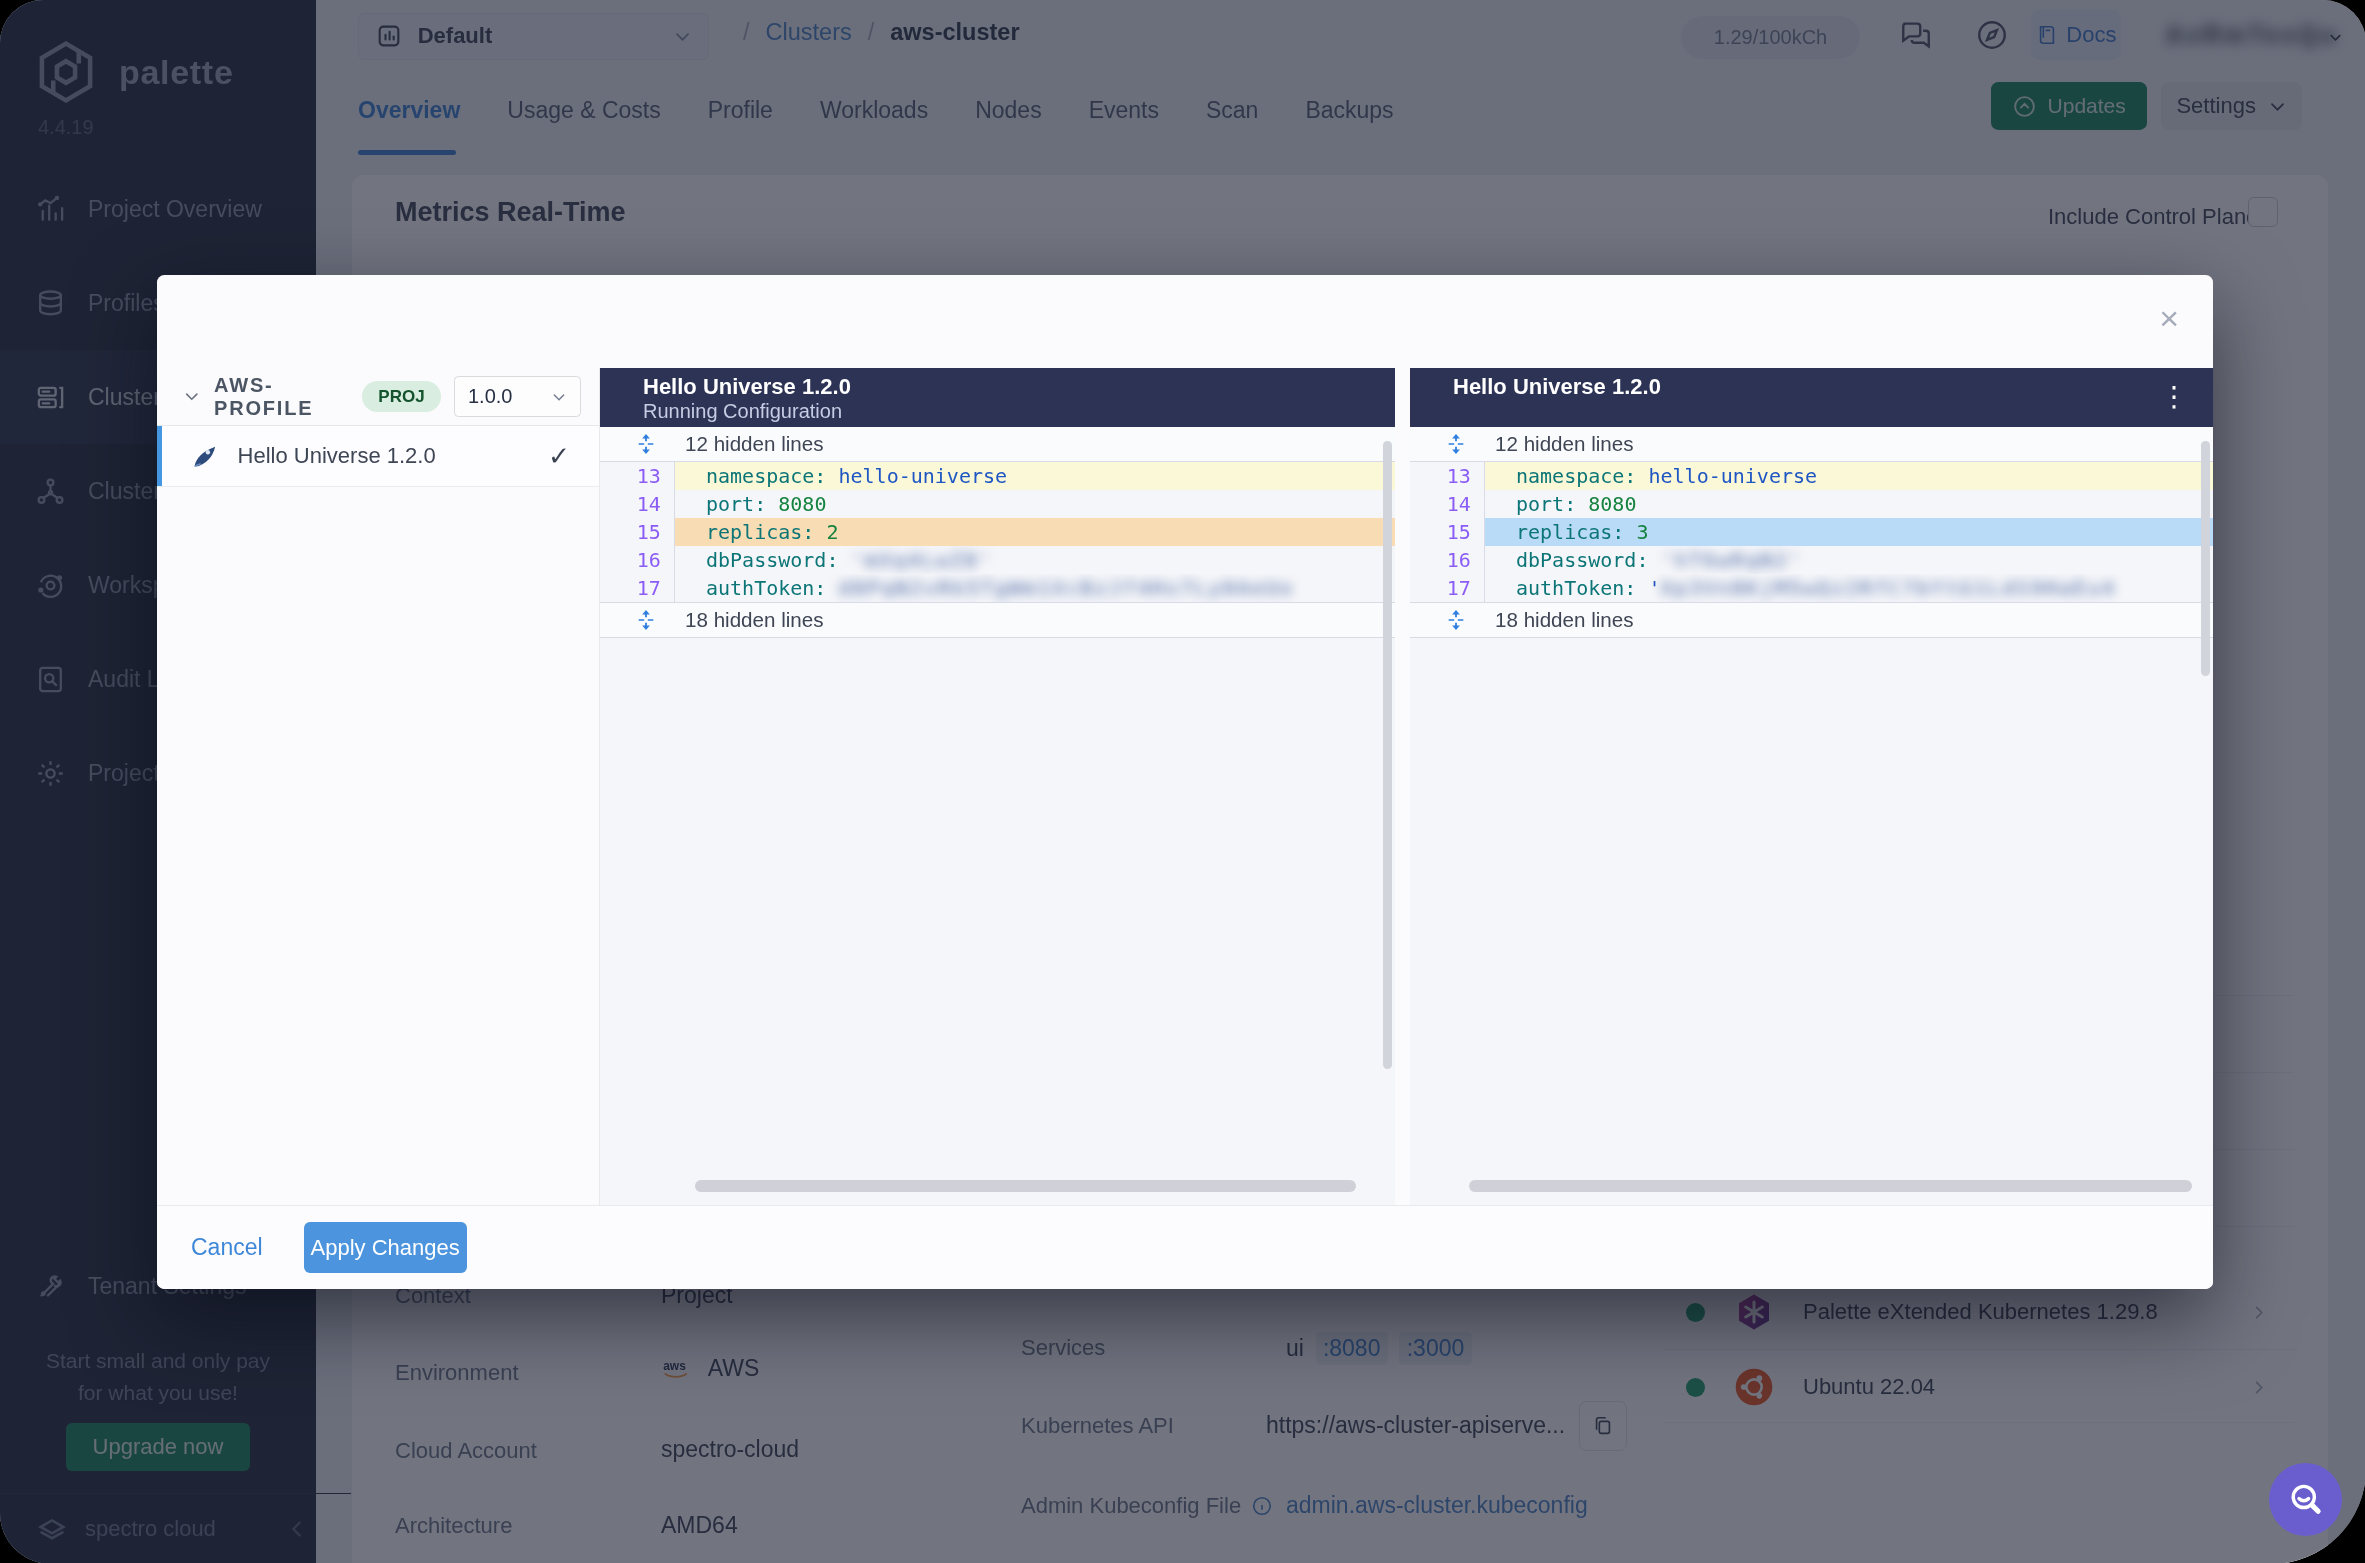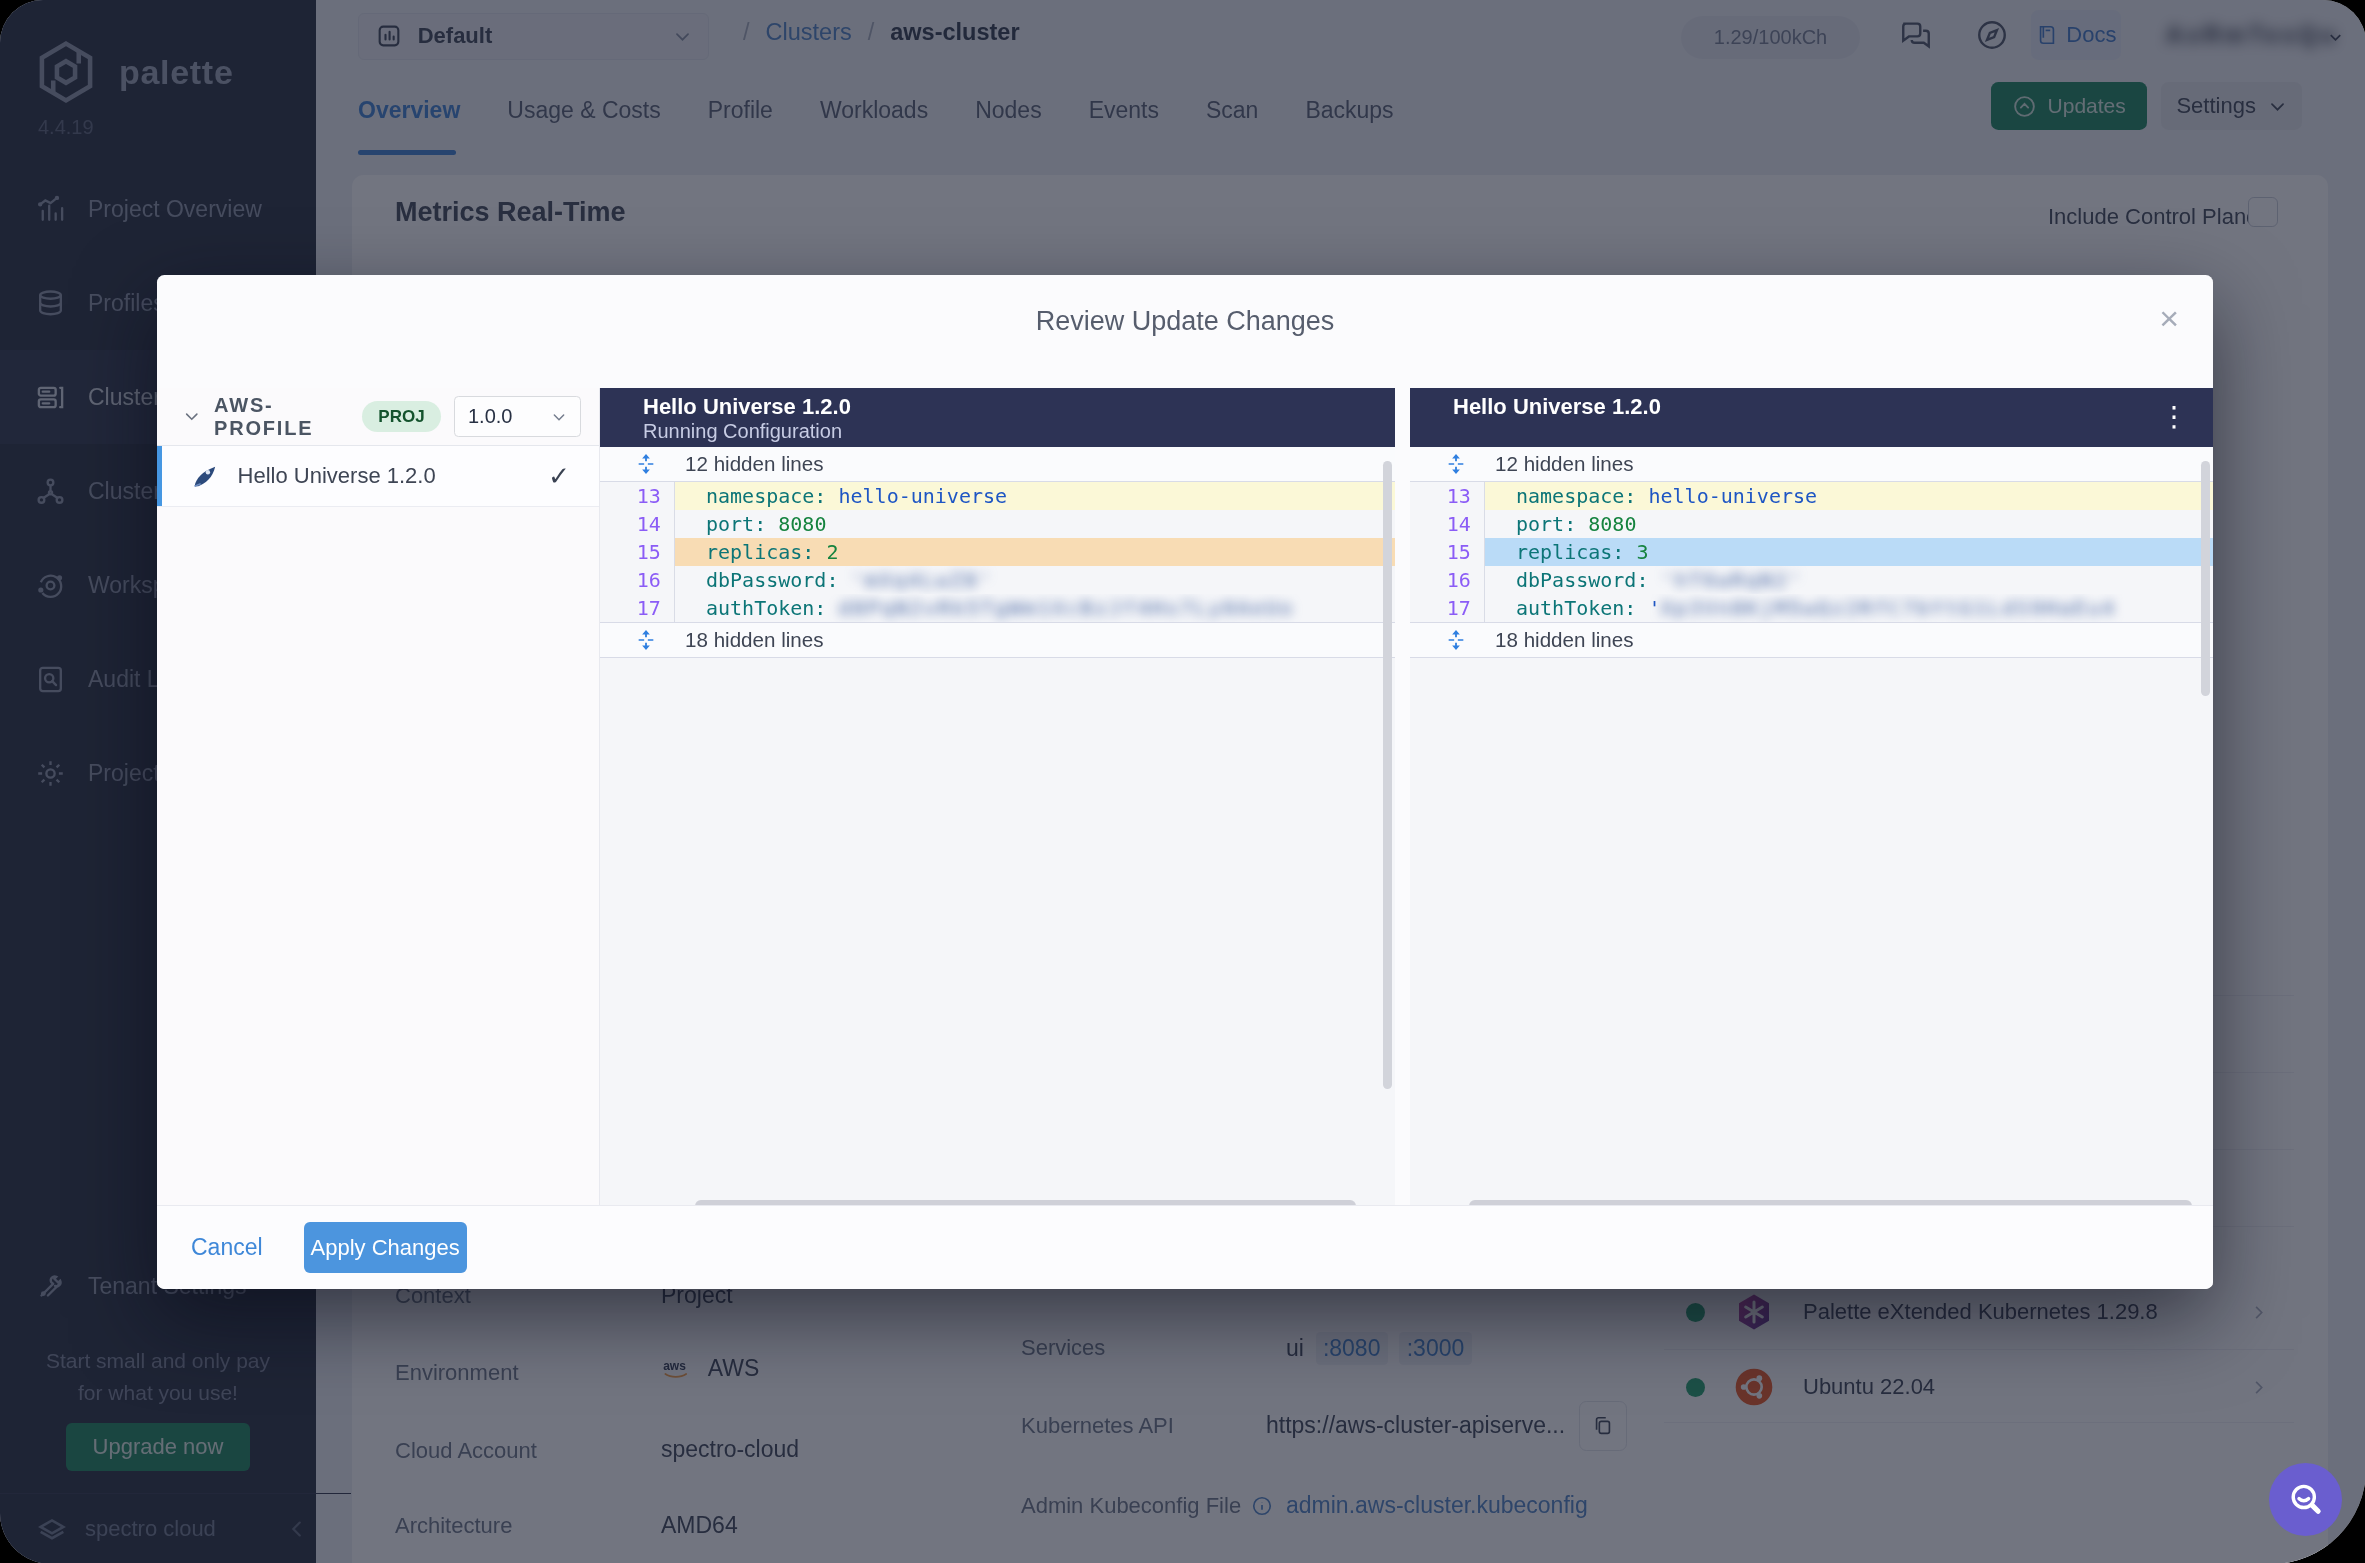--- a/index.html
+++ b/index.html
@@ -53,21 +53,21 @@
   .packrow{position:absolute;left:0;width:630px;height:70px;display:flex;align-items:center;gap:29px;padding-left:22px;box-sizing:border-box;}
   .dot{width:19px;height:19px;border-radius:50%;background:#1f9d6a;flex:0 0 19px;}
   .packname{font-size:22px;color:#3b4354;flex:1;}
   .chev-r{width:19px;height:19px;color:#a8afbe;margin-right:26.4px;}
   .fab{position:absolute;left:2269px;top:1463px;width:73px;height:73px;border-radius:50%;background:#6a5ecf;display:flex;align-items:center;justify-content:center;z-index:45;}
   
   .backdrop{position:absolute;inset:0;background:rgba(28,32,50,0.62);z-index:40;}
   .modal{position:absolute;left:157px;top:275px;width:2056px;height:1014px;background:#fbfbfd;border-radius:7.3px;z-index:50;box-shadow:0 29px 81px rgba(8,10,22,.55);}
   .m-title{position:absolute;left:0;top:0;width:100%;height:93px;display:flex;align-items:center;justify-content:center;font-size:27px;font-weight:500;color:#565d6d;}
   .m-close{position:absolute;right:34px;top:26.4px;font-size:34px;color:#a6acb9;line-height:1;}
-  .m-body{position:absolute;left:0;top:93px;width:1980px;height:837px;margin-top:20px;}
+  .m-body{position:absolute;left:0;top:93px;width:1980px;height:837px;}
   
   .ppanel{position:absolute;left:0;top:0;width:443px;height:837px;background:#fbfafc;border-right:0.7px solid #e8e9ef;box-sizing:border-box;}
   .phead{height:57px;display:flex;align-items:center;padding:0 17.6px 0 26.4px;gap:13.2px;border-bottom:0.7px solid #e5e7ed;}
   .pgroup{font-size:20px;font-weight:700;letter-spacing:1.8px;color:#4b5563;}
   .proj{background:#d9eee1;color:#14532d;font-size:17px;font-weight:700;border-radius:16px;padding:5.9px 16px;}
   .vsel{margin-left:auto;width:145px;height:41px;border:1.5px solid #d8dade;border-radius:4.4px;background:#fdfdfe;display:flex;align-items:center;justify-content:space-between;padding:0 13.2px;box-sizing:border-box;font-size:20px;color:#273043;}
   .pitem{position:relative;height:60px;display:flex;align-items:center;gap:17.6px;padding-left:34px;background:#fdfdff;border-bottom:0.7px solid #ebecf2;}
   .pbar{position:absolute;left:0;top:0;bottom:0;width:5.1px;background:#4697e2;}
   .pitem .plabel{font-size:22px;color:#3e4554;}
   .pcheck{position:absolute;right:29px;font-size:26.4px;color:#3a4252;}
@@ -359,21 +359,20 @@
     <svg width="41" height="41" viewBox="0 0 24 24" fill="none" stroke="#fff" stroke-width="2" stroke-linecap="round">
         <circle cx="11" cy="10.5" r="6.2"></circle>
         <path d="M8.2 11.5c1.8 1.6 3.8 1.6 5.6 0"></path>
         <path d="M15.8 15.3l3.6 3.6" stroke-width="3"></path>
       </svg>
   </div>
 
   <div class="backdrop"></div>
 
   <div class="modal">
-    <div class="m-title">Review Update Changes</div>
     <div class="m-close">×</div>
 
     <div class="m-body">
 
       <div class="ppanel">
         <div class="phead">
           <svg width="20.6" height="20.6" viewBox="0 0 24 24" fill="none" stroke="#6b7280" stroke-width="2.2" stroke-linecap="round">
               <path d="M5 9l7 7 7-7"></path>
             </svg>
           <span class="pgroup">AWS-PROFILE</span>

